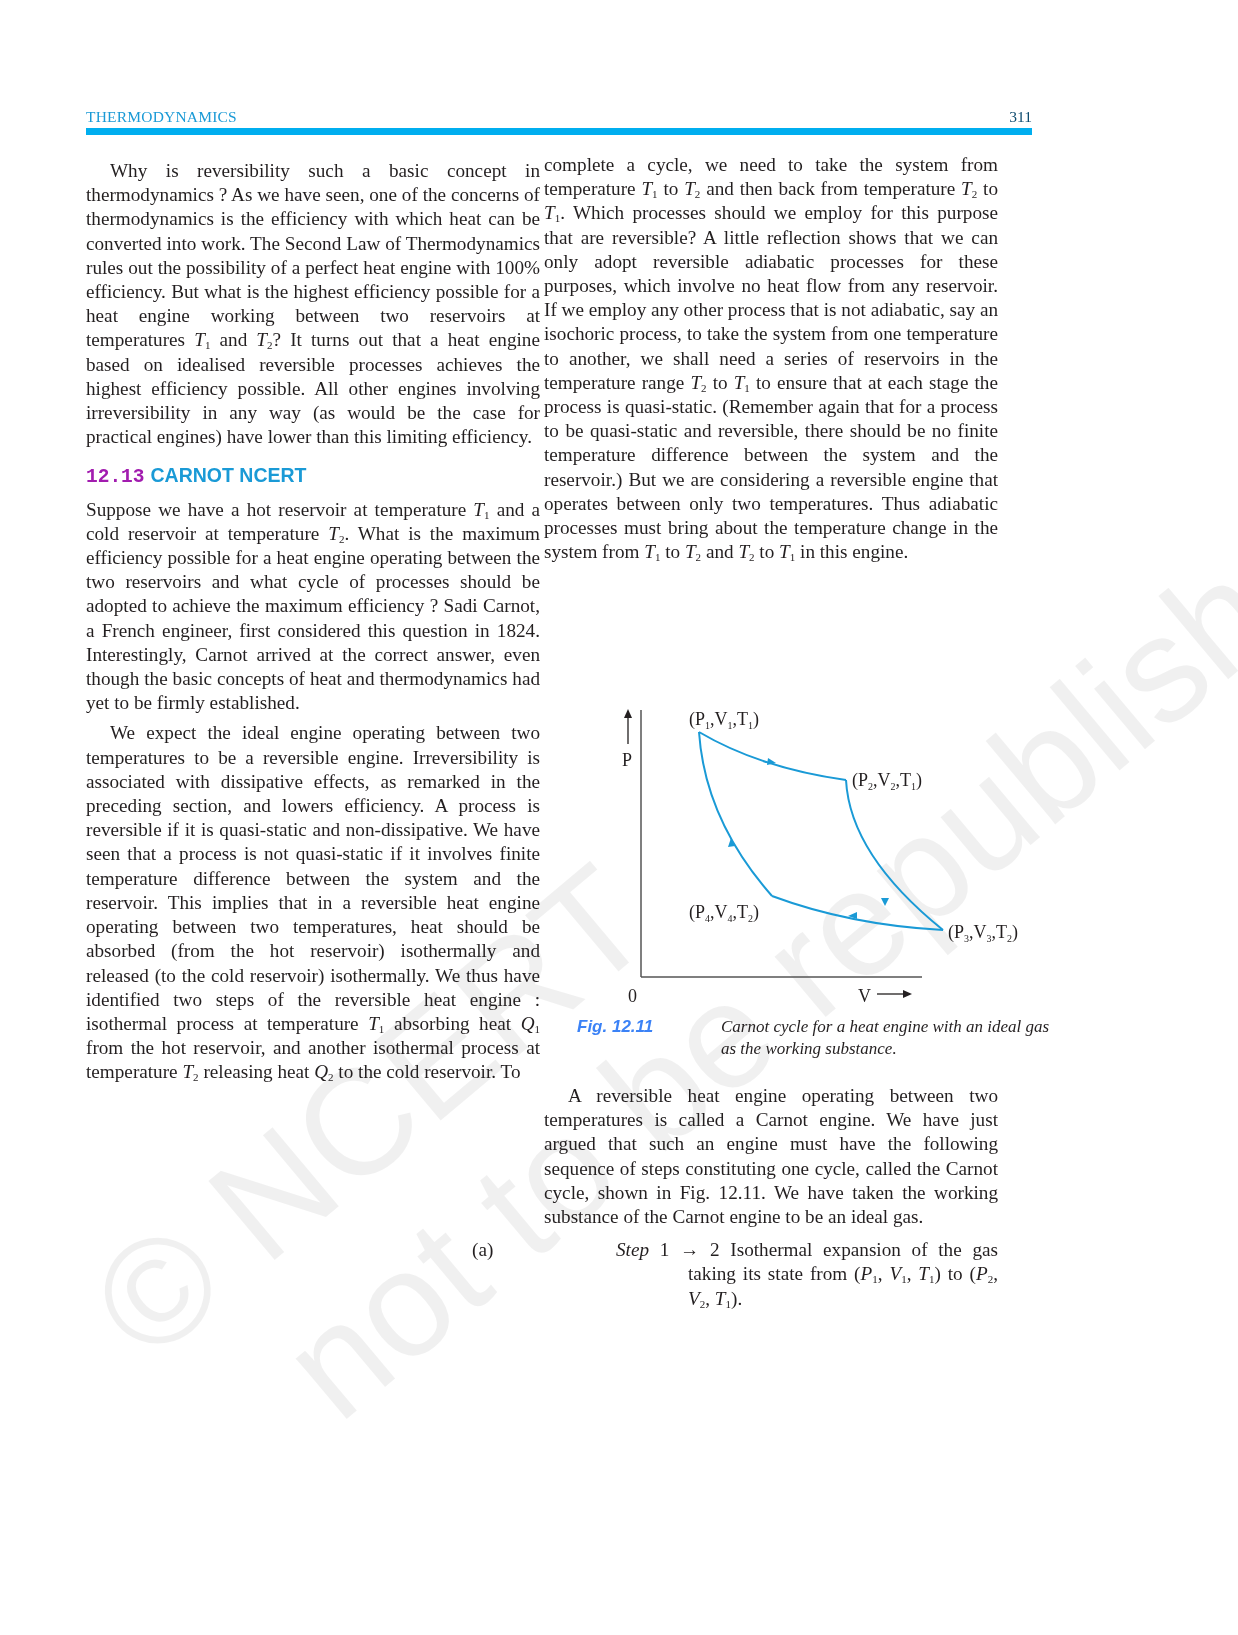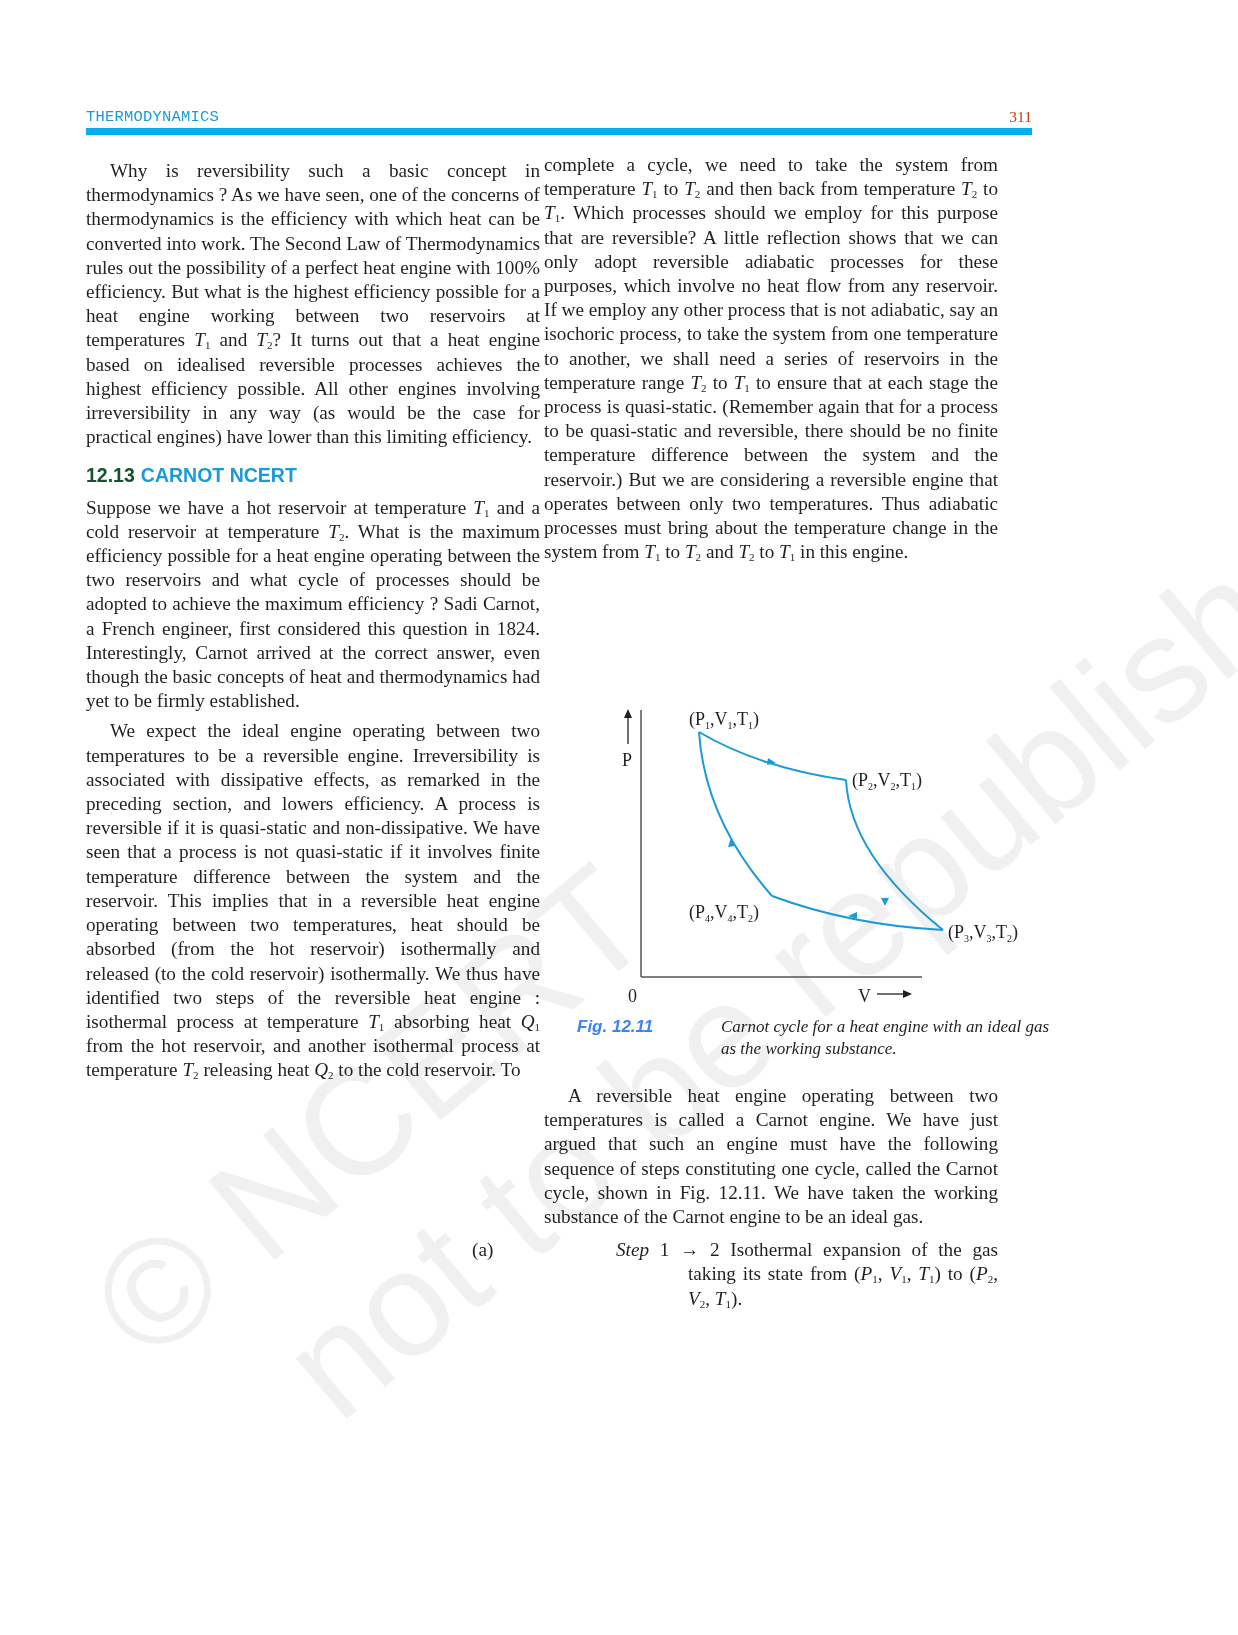--- a/index.html
+++ b/index.html
@@ -1,32 +1,32 @@
 <!DOCTYPE html>
 <html><head>
 <meta charset="utf-8">
 <style>
   html, body { margin: 0; padding: 0; background: #ffffff; }
   body { width: 1238px; height: 1635px; position: relative; overflow: hidden;
          font-family: "DejaVu Serif", "Liberation Serif", serif; color: #231f20; }
   .header-title { position: absolute; left: 86px; top: 108px; font-size: 15.5px; color: #1a9ad6;
-                  font-family: Liberation Mono, monospace; letter-spacing: 0.2px; }
-  .header-page { position: absolute; right: 206px; top: 108px; font-size: 15.5px; color: #c2410c;
+                  font-family: Liberation Serif, serif; letter-spacing: 0.2px; }
+  .header-page { position: absolute; right: 206px; top: 108px; font-size: 15.5px; color: #0c4a6e;
                  font-family: "Liberation Serif", serif; }
   .header-rule { position: absolute; left: 86px; top: 128px; width: 946px; height: 7px; background: #00aeef; }
   .col { position: absolute; top: 153px; width: 454px; font-size: 19.2px; line-height: 24.2px;
          font-family: "Liberation Serif", serif; text-align: justify; }
   .col-left { left: 86px; }
   .col-right { left: 544px; font-family: Liberation Serif, serif; }
   .col p { margin: 0; }
   .col p.indent { text-indent: 24px; }
   .gap { height: 6px; }
   .section-heading { margin: 14px 0 8px 0; font-size: 19.5px; font-weight: bold;
                      font-family: "Liberation Sans", sans-serif; }
-  .section-heading .num { color: #14532d; }
+  .section-heading .num { color: #a21caf; font-family: Liberation Mono, monospace; }
   .section-heading .title { color: #1a9ad6; margin-left: 6px; }
   i.var { font-style: italic; }
   sub { font-size: 11px; vertical-align: -3px; line-height: 0; }
   .figure { position: absolute; left: 600px; top: 700px; width: 440px; height: 320px; }
   .fig-caption { position: absolute; left: 577px; top: 1016px; width: 460px; font-size: 17px; line-height: 22px;
                  font-family: "Liberation Serif", serif; }
   .fig-caption .fig-label { color: #3b82f6; font-weight: bold; font-style: italic;
                             font-family: "Liberation Sans", sans-serif; }
   .fig-caption .fig-text { font-style: italic; position: absolute; left: 114px; top: 0; width: 330px; margin-left: 30px; }
   .watermark { position: absolute; pointer-events: none; color: rgba(0,0,0,0.06);

